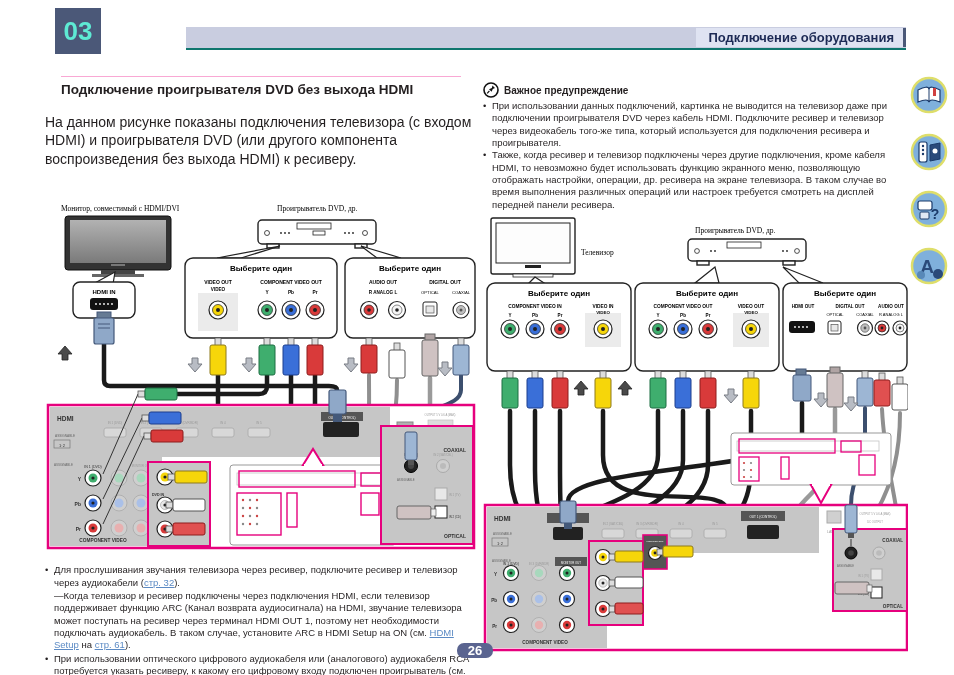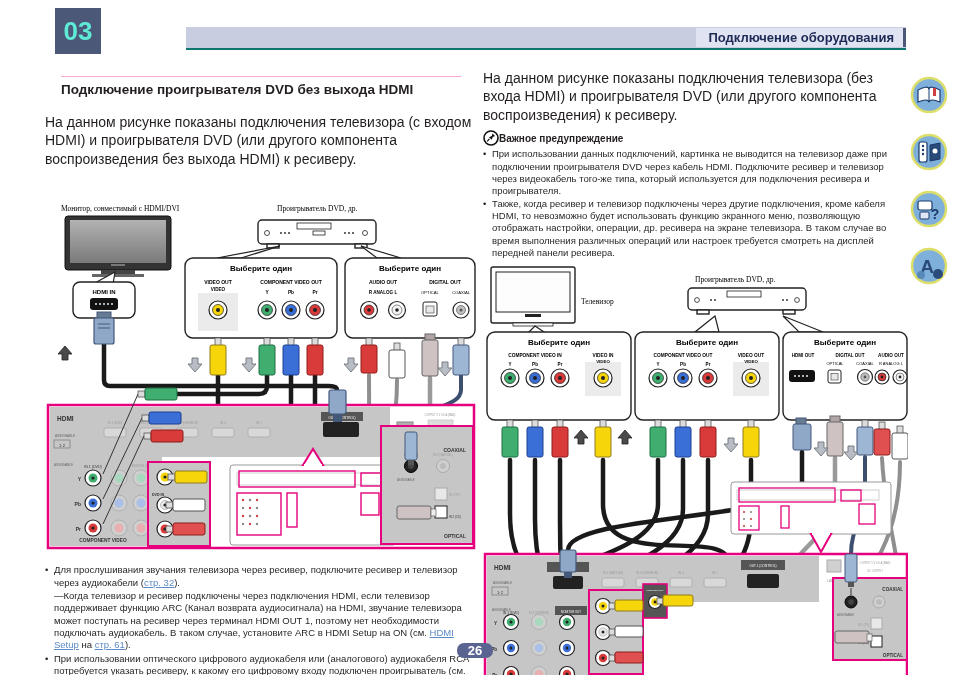--- a/index.html
+++ b/index.html
@@ -20,21 +20,21 @@
   .intro{margin:9px 0 2px 0;font-size:14px;line-height:1.32;}
   .diag{position:relative;margin-top:32px;}
   .diag svg{position:absolute;left:0;top:0;}
   
   .notes{margin-top:12px;font-size:9.5px;line-height:1.3;}
   .note{display:flex;margin-bottom:1px;}
   .note .mk{width:9px;flex:none;}
   .seg-b{font-weight:normal;}
   .seg-a{color:#5b8ac4;text-decoration:underline;}
   
-  .warn-head{display:flex;align-items:center;margin-top:6px;font-size:10px;font-weight:bold;}
+  .warn-head{display:flex;align-items:center;gap:5px;margin-top:22px;font-size:10px;font-weight:bold;}
   .warn-list{margin:2px 0 0 0;font-size:9.5px;line-height:1.3;}
   .warn-item{display:flex;}
   .warn-item .mk{width:9px;flex:none;}
   
   .nav-icon{width:38px;height:38px;left:910px;cursor:pointer;}
   
   .page-badge{left:457px;top:643px;width:36px;height:15px;background:#5a6490;border-radius:7px;
     color:#fff;font-size:13px;font-weight:bold;display:flex;align-items:center;justify-content:center;}
   
   text{font-family:"Liberation Sans",sans-serif;}
@@ -370,21 +370,20 @@
       <span><span class="seg-p">—Когда телевизор и ресивер подключены через подключения HDMI, если телевизор поддерживает функцию ARC (Канал возврата аудиосигнала) на HDMI, звучание телевизора может поступать на ресивер через терминал </span><span class="seg-b">HDMI OUT 1</span><span class="seg-p">, поэтому нет необходимости подключать аудиокабель. В таком случае, установите </span><span class="seg-b">ARC</span><span class="seg-p"> в </span><span class="seg-b">HDMI Setup</span><span class="seg-p"> на </span><span class="seg-b">ON</span><span class="seg-p"> (см. </span><span class="seg-a">HDMI Setup</span><span class="seg-p"> на </span><span class="seg-a">стр. 61</span><span class="seg-p">).</span></span>
     </div>
     <div class="note">
       <span class="mk">•</span>
       <span><span class="seg-p">При использовании оптического цифрового аудиокабеля или (аналогового) аудиокабеля RCA потребуется указать ресиверу, к какому его цифровому входу подключен проигрыватель (см. </span><span class="seg-a">Меню Input Setup</span><span class="seg-p"> на </span><span class="seg-a">стр. 38</span><span class="seg-p">).</span></span>
     </div>
   </div>
 </div>
 
 <div class="col col-right">
-  <p class="intro">На данном рисунке показаны подключения телевизора (без входа HDMI) и проигрывателя DVD (или другого компонента воспроизведения) к ресиверу.</p>
 
   <div class="warn-head">
     <svg width="16" height="16" viewBox="0 0 16 16">
       <circle cx="8" cy="8" r="7" fill="#fff" stroke="#111" stroke-width="1.6"></circle>
       <path d="M9.5,3.5 L12,6 L9.8,7 L8.6,9.8 L6,7.2 L8.8,6 Z" fill="#111"></path>
       <line x1="6.4" y1="8.8" x2="4.2" y2="11.4" stroke="#111" stroke-width="1.2"></line>
     </svg>
     <span>Важное предупреждение</span>
   </div>
   <div class="warn-list">

